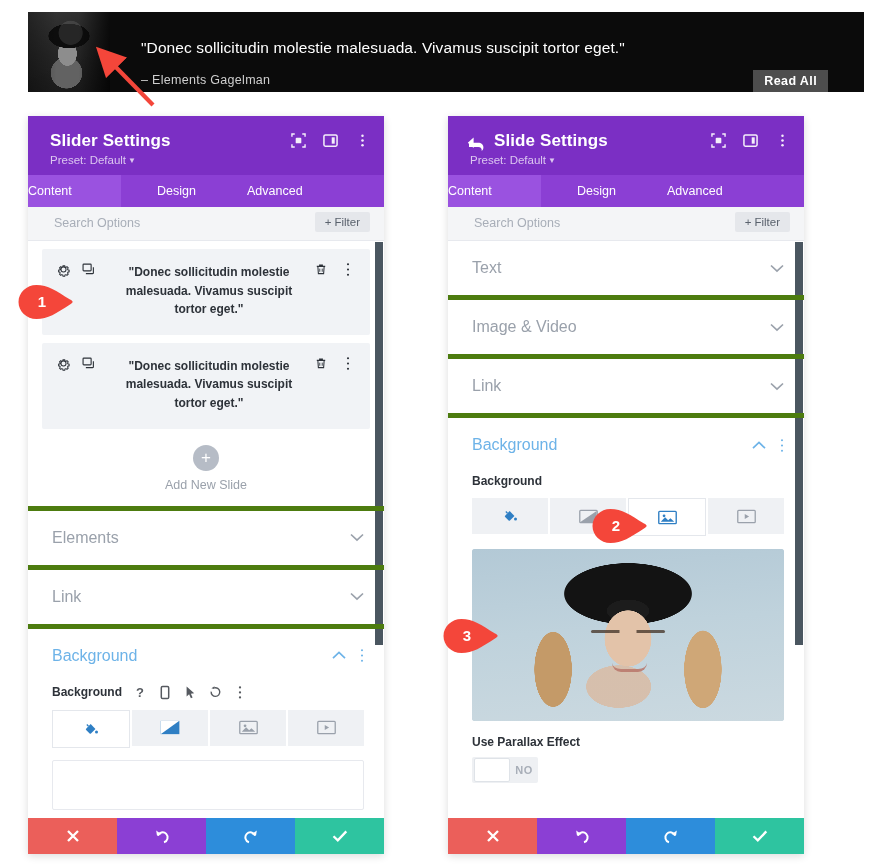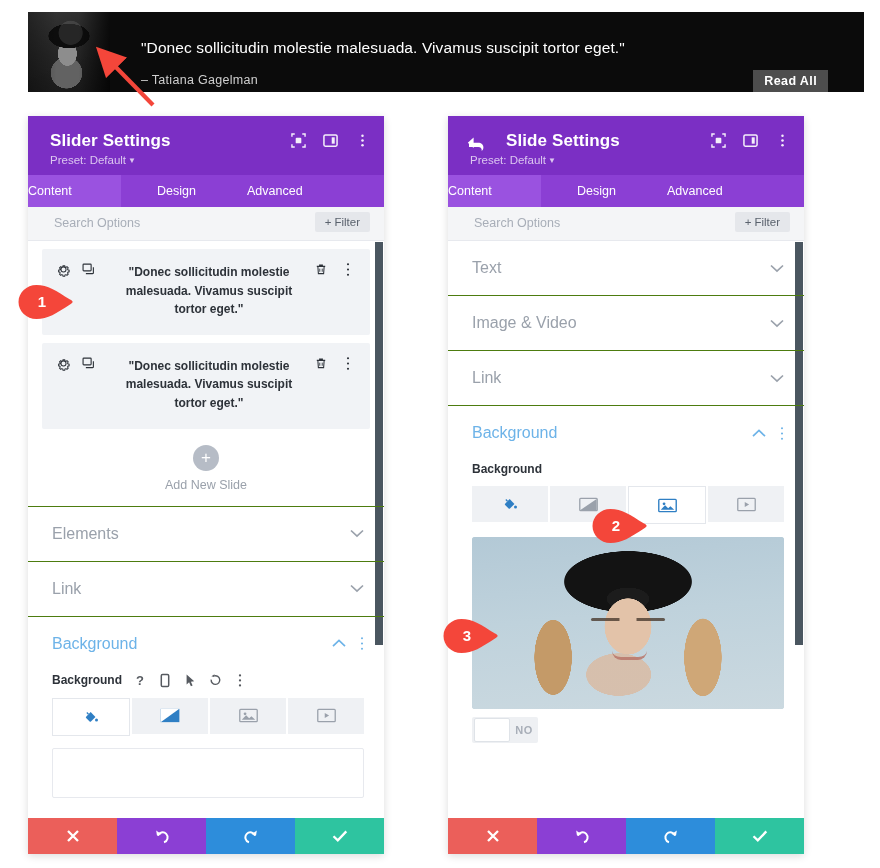--- a/index.html
+++ b/index.html
@@ -73,21 +73,21 @@
     height:59px;position:relative;
   }
   .panel-head .back-icon{
     position:absolute;left:18px;top:19px;width:20px;height:18px;
   }
   .panel-title{
     position:absolute;top:15px;
     color:#ffffff;font-size:17px;font-weight:700;letter-spacing:.1px;
   }
   #panel-left .panel-title{left:22px;}
-  #panel-right .panel-title{left:58px;}
+  #panel-right .panel-title{left:46px;}
   .panel-preset{
     position:absolute;left:22px;top:38px;
     color:#dcc7f0;font-size:11.5px;font-weight:400;
   }
   #panel-right .panel-preset{left:22px;}
   .panel-preset .caret{font-size:8px;position:relative;top:-1px;margin-left:2px;}
   .head-icons{position:absolute;right:14px;top:17px;display:flex;align-items:center;gap:17px;}
   .head-icons .hi{width:15px;height:15px;opacity:.92;cursor:pointer;}
 
   .tabbar{height:32px;background:#8b3fd4;display:flex;}
@@ -143,21 +143,21 @@
     margin-top:16px;text-align:center;padding-bottom:14px;cursor:pointer;
   }
   .add-slide .circ{
     width:26px;height:26px;border-radius:50%;background:#b6bcc6;
     display:inline-flex;align-items:center;justify-content:center;
     color:#ffffff;font-size:17px;line-height:1;font-weight:400;
   }
   .add-slide .lbl{margin-top:7px;color:#9aa1ab;font-size:12.5px;}
 
   .acc-row{
-    height:54px;border-top:1px solid #4d7c0f;
+    height:54px;border-top:5px solid #4d7c0f;
     display:flex;align-items:center;padding:0 20px 0 24px;cursor:pointer;
     position:relative;
   }
   .acc-row .acc-label{flex:1;font-size:16px;color:#9aa1ab;font-weight:400;}
   .acc-row.open .acc-label{color:#6db3e8;}
   .acc-row .chev{width:14px;height:9px;}
   .acc-row .dots3{width:4px;height:15px;margin-left:14px;}
 
   .bg-section{padding:0 20px 0 24px;}
   .bg-label-row{display:flex;align-items:center;gap:11px;margin-top:2px;}
@@ -232,21 +232,21 @@
 <body>
 
 <div class="stage">
 
   <div class="slider-preview">
     <div class="sp-avatar">
       <div class="ph"></div>
       <div class="vig"></div>
     </div>
     <div class="sp-quote">"Donec sollicitudin molestie malesuada. Vivamus suscipit tortor eget."</div>
-    <div class="sp-author">– Tatiana Gagelman</div>
+    <div class="sp-author">– Elements Gagelman</div>
     <button class="sp-readall">Read All</button>
   </div>
 
   <svg class="arrow-annot" viewBox="0 0 110 80">
     <defs>
       <marker id="ahead" markerWidth="7" markerHeight="7" refX="4.6" refY="3.5" orient="auto">
         <path d="M0,0 L7,3.5 L0,7 z" fill="#f4463a"></path>
       </marker>
     </defs>
     <line x1="68" y1="65" x2="18" y2="14" stroke="#f4463a" stroke-width="4.2" marker-end="url(#ahead)"></line>
@@ -550,20 +550,21 @@
               </svg>
           </div>
         </div>
 
         <div class="bg-image">
           <div class="photo"></div>
           <div class="eyes"></div>
           <div class="smile"></div>
         </div>
 
+        <div class="parallax-label">Use Parallax Effect</div>
         <div class="toggle">
           <div class="knob"></div>
           <div class="tl">NO</div>
         </div>
       </div>
     </div>
 
     <div class="actionbar">
       <div class="ab red">
         <svg width="14" height="14" viewBox="0 0 14 14">

